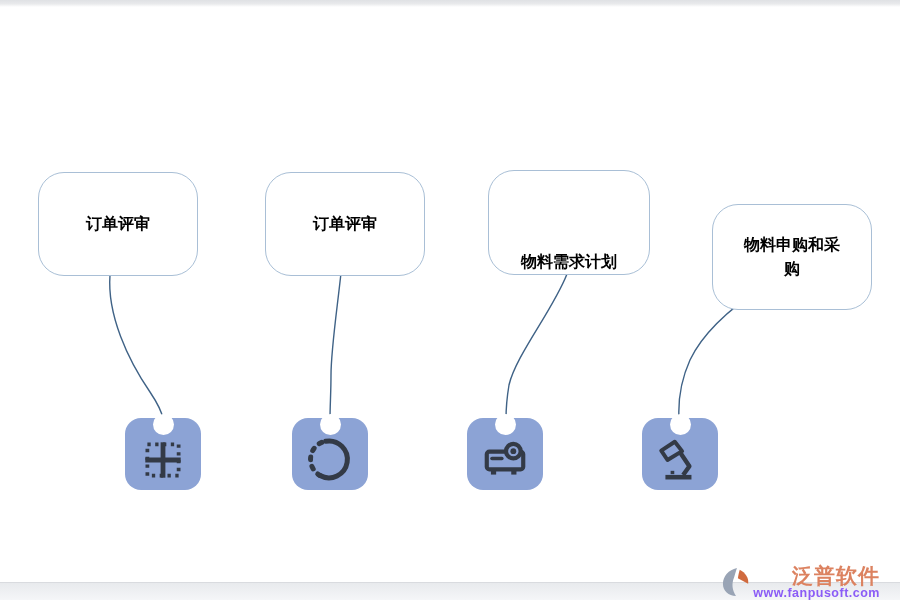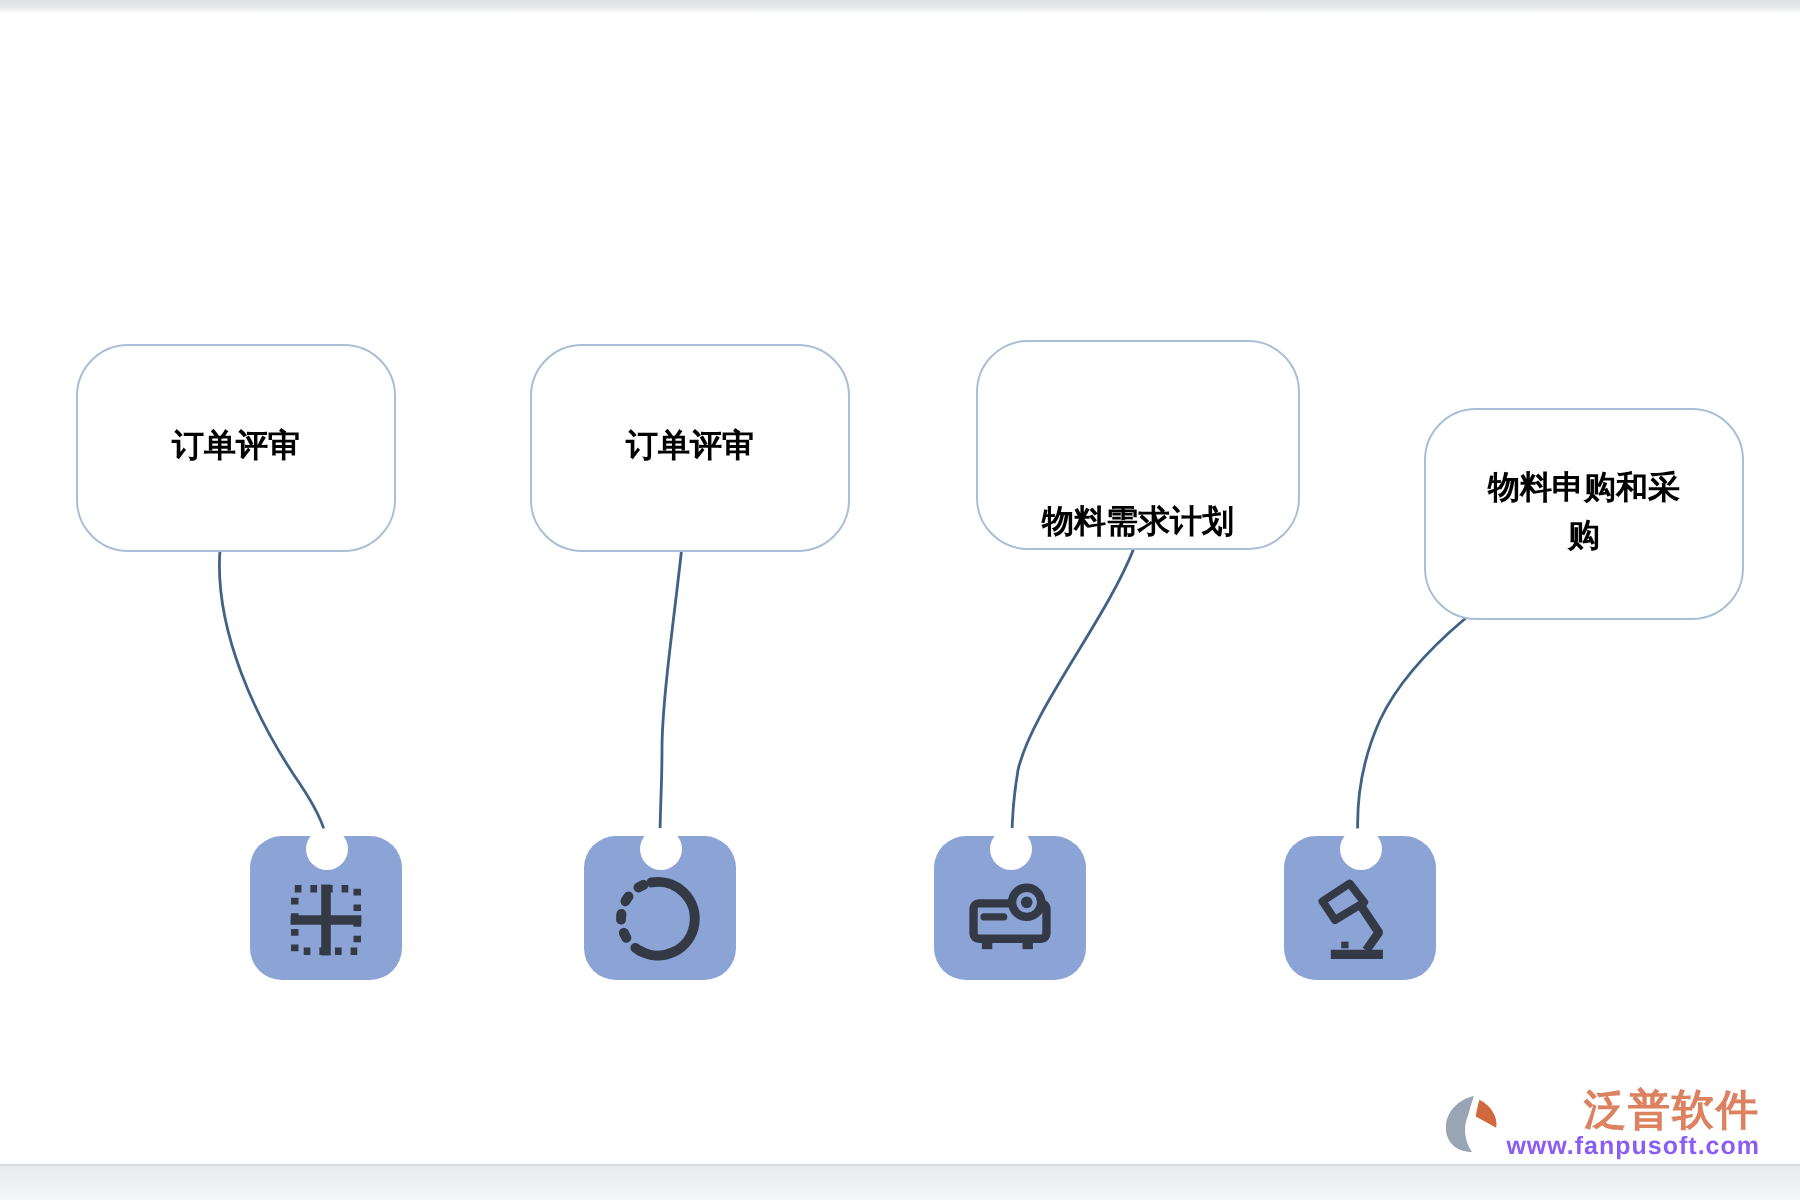--- a/index.html
+++ b/index.html
@@ -27,21 +27,21 @@
   .icon-tile{position:absolute;width:76px;height:72px;background:#8ca3d5;border-radius:16px;
              display:flex;align-items:flex-end;justify-content:center;}
   .tile-1{left:125px;top:418px;}
   .tile-2{left:292px;top:418px;}
   .tile-3{left:467px;top:418px;}
   .tile-4{left:642px;top:418px;}
   .notch{position:absolute;top:-4px;left:50%;margin-left:-10.5px;width:21px;height:21px;
          border-radius:50%;background:#ffffff;}
   .tile-icon{display:block;margin:0 auto 5px auto;}
   
-  .watermark{position:absolute;right:20px;bottom:20px;display:flex;align-items:flex-start;z-index:5;}
+  .watermark{position:absolute;right:20px;bottom:0;display:flex;align-items:flex-start;z-index:5;}
   .wm-logo{margin:3px 3px 0 0;}
   .wm-text{display:flex;flex-direction:column;align-items:flex-end;}
   .wm-brand{font-weight:bold;font-size:21px;line-height:23px;color:#dc8260;letter-spacing:1px;}
   .wm-url{font-weight:bold;font-size:12.5px;line-height:13px;color:#8b5cf6;letter-spacing:0.5px;}
 </style>
 </head>
 <body>
 
 <div class="stage">
   <div class="top-bar"></div>

